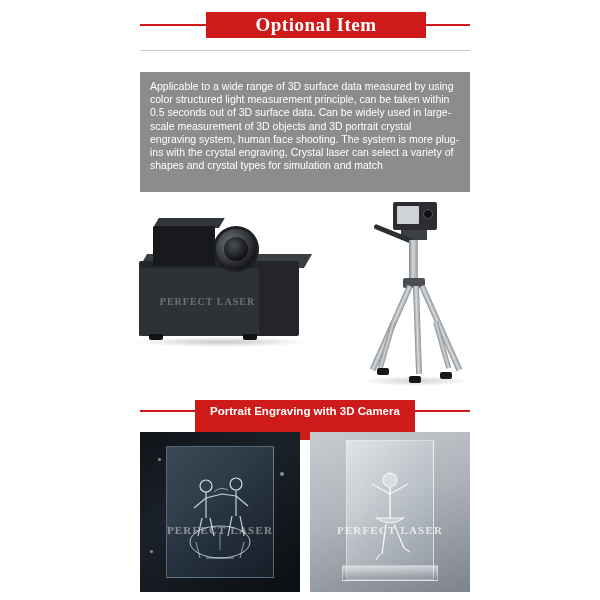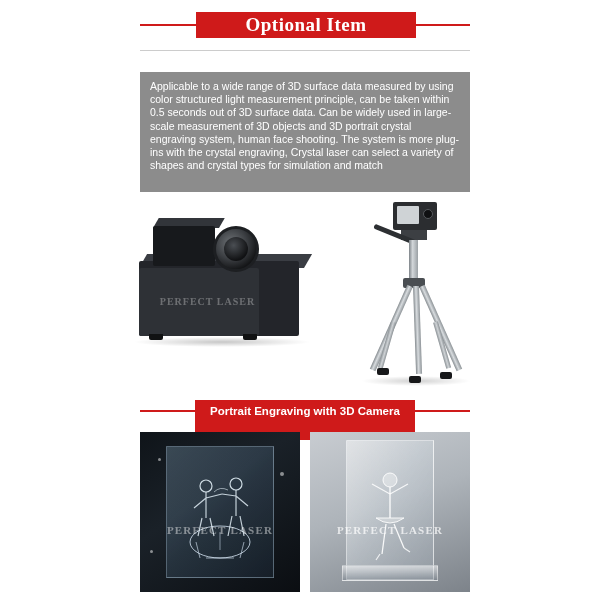--- a/index.html
+++ b/index.html
@@ -31,21 +31,21 @@
   .header-rule {
     position: absolute;
     left: 0;
     top: 12px;
     width: 330px;
     height: 2px;
     background: #cf1a1a;
   }
   .header-title {
     position: absolute;
-    left: 56px;
+    left: 66px;
     top: 0px;
     width: 220px;
     height: 26px;
     background: #cf1a1a;
     color: #ffffff;
     font-family: "Liberation Serif", serif;
     font-weight: bold;
     font-size: 19px;
     letter-spacing: 0.5px;
     line-height: 26px;

